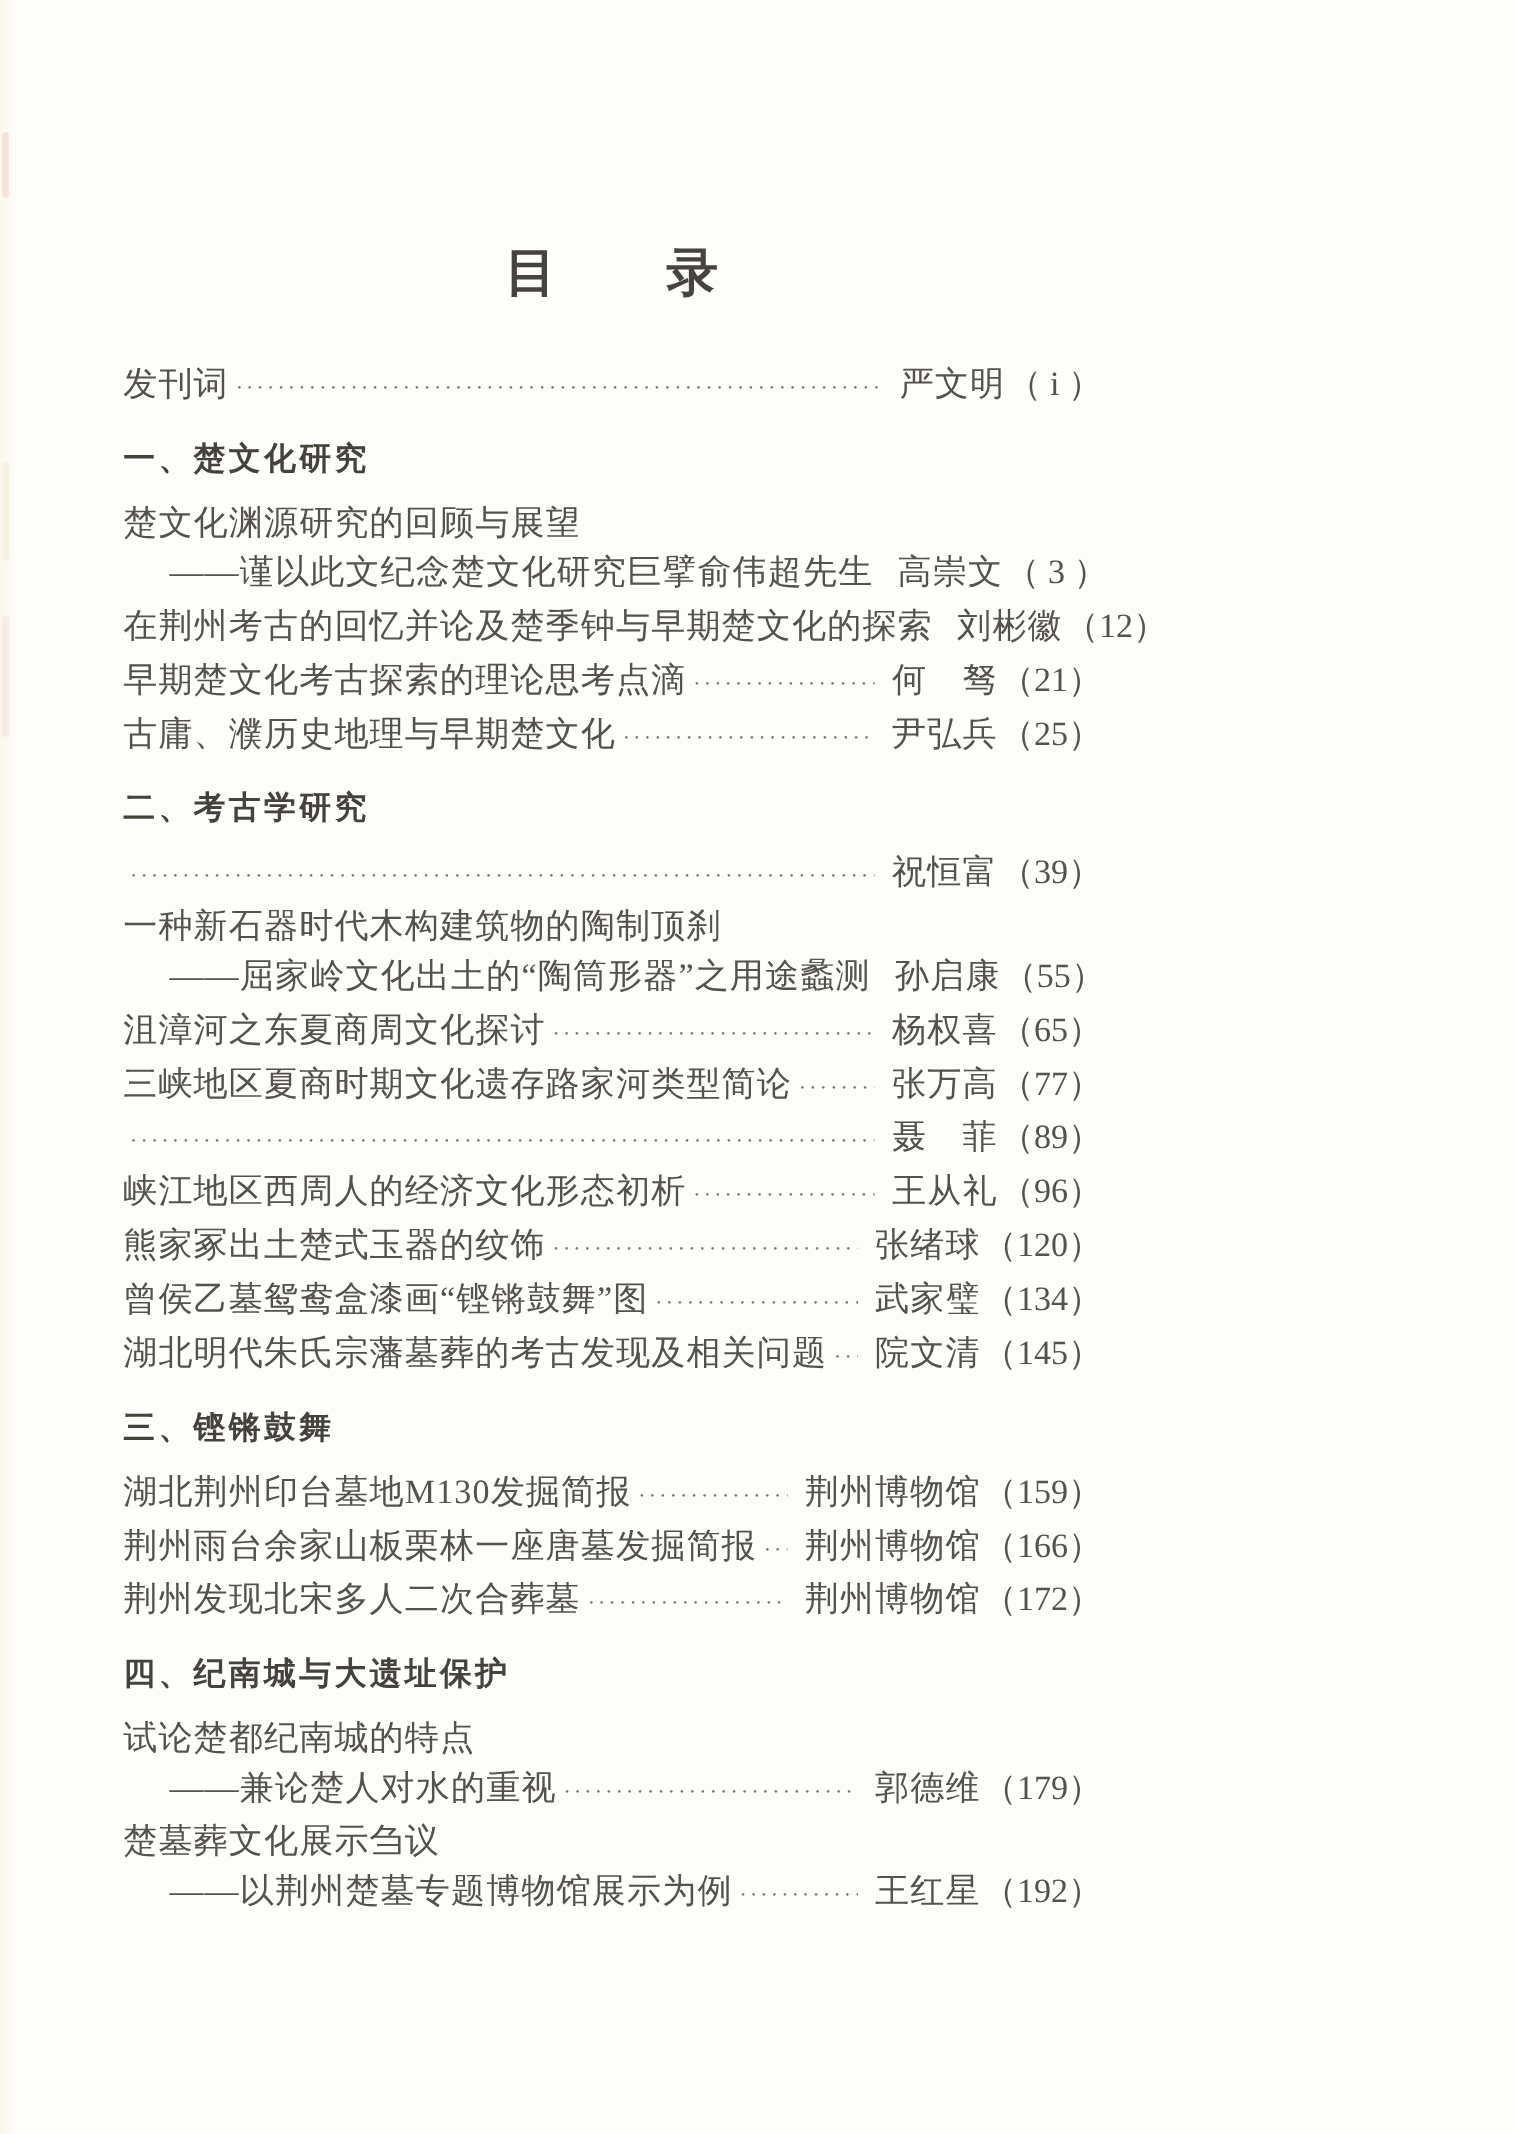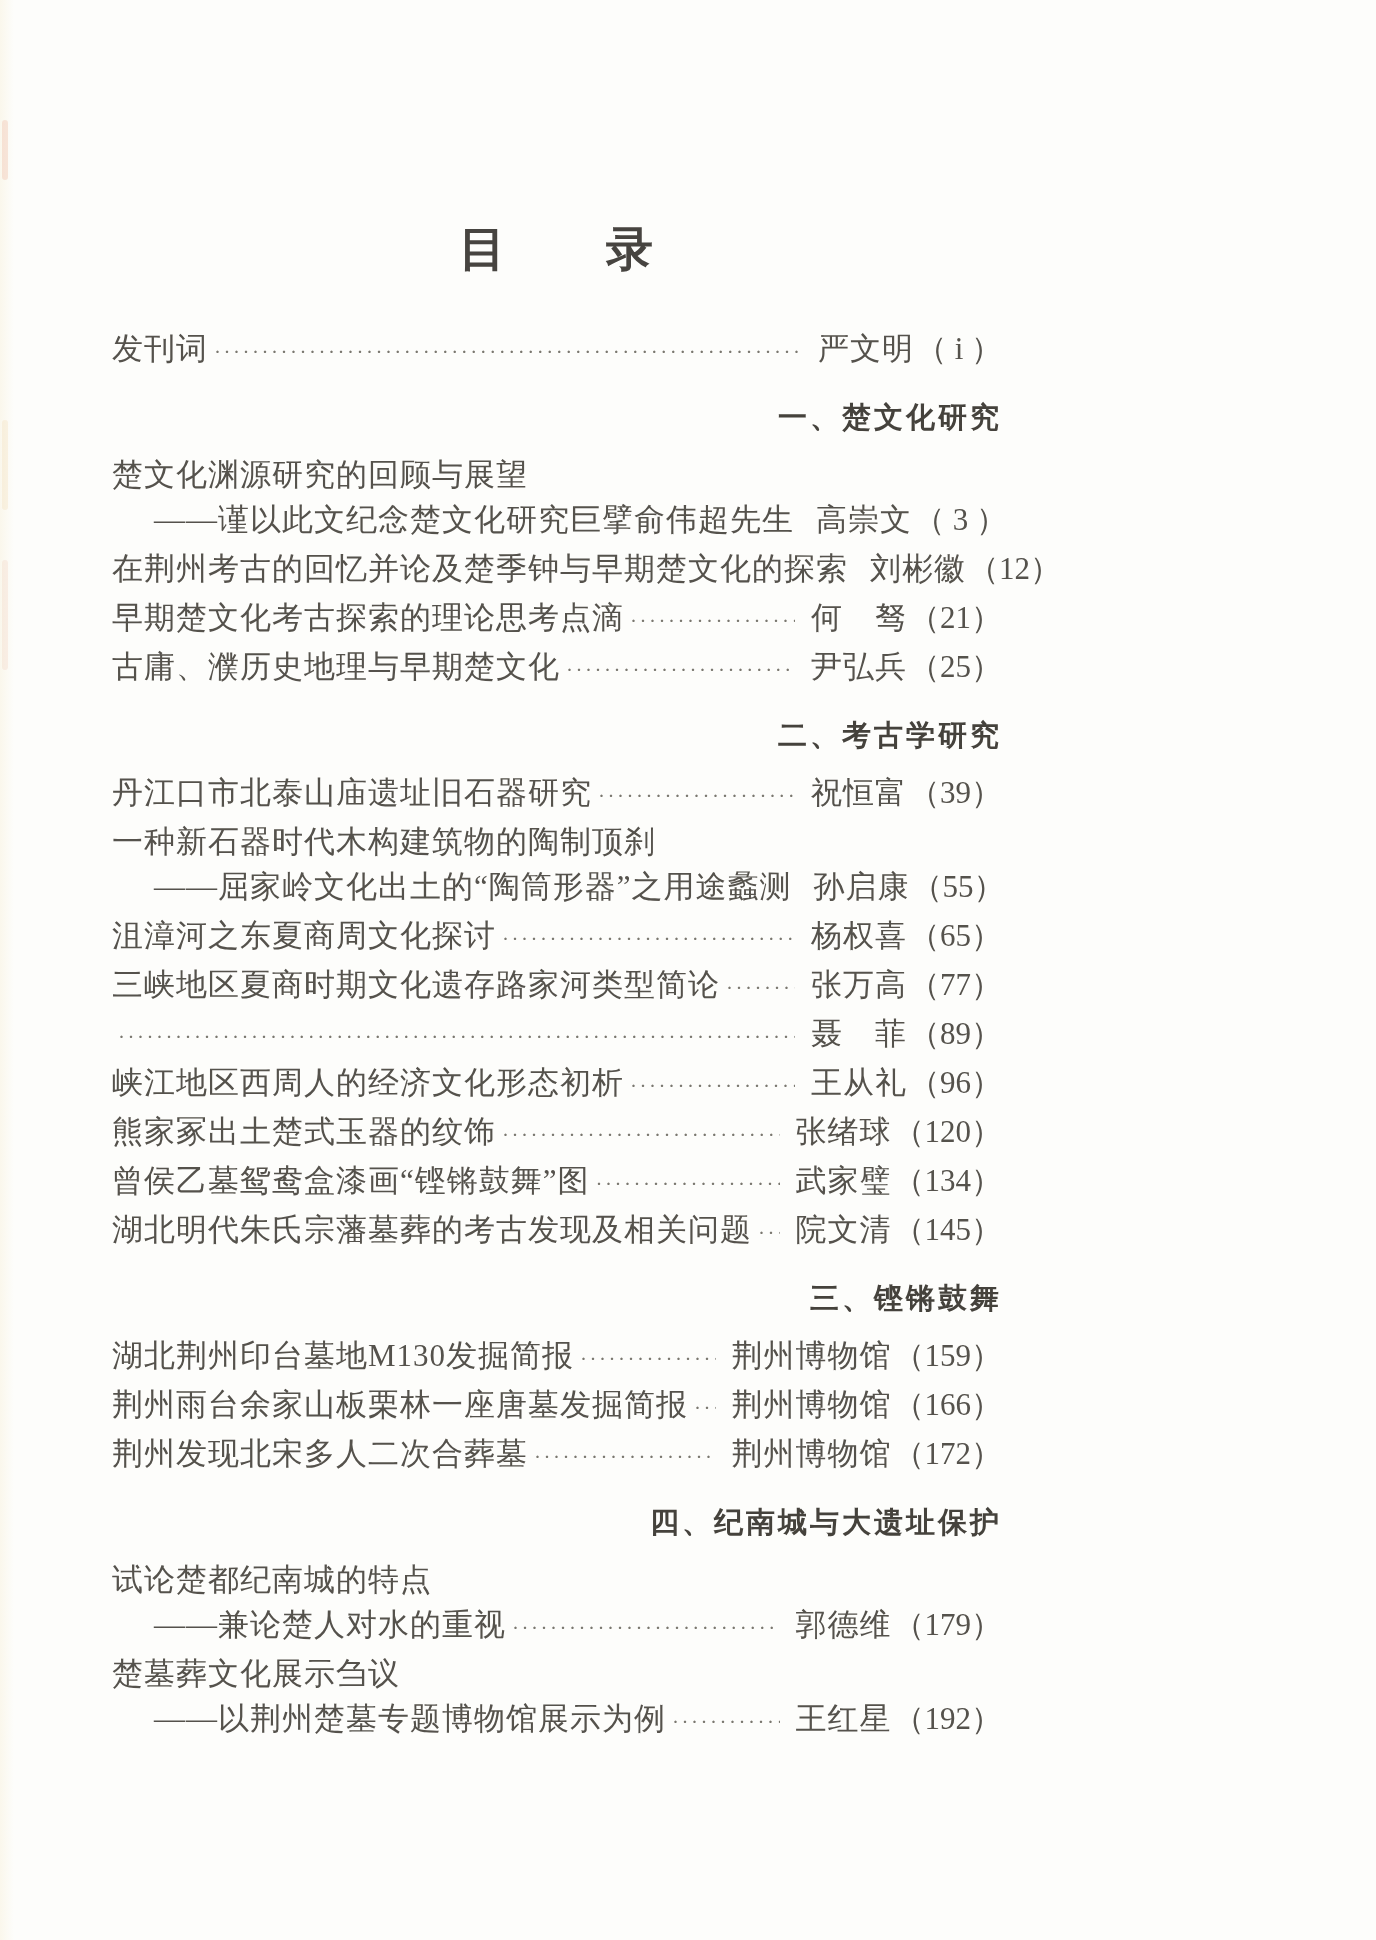--- a/index.html
+++ b/index.html
@@ -30,21 +30,21 @@
   .doc-title {
     text-align: center;
     font-size: 47px;
     font-weight: 700;
     color: #474440;
     letter-spacing: 2px;
     line-height: 54px;
     margin-bottom: 50px;
   }
   .section-heading {
-    text-align: right;
+    text-align: left;
     font-family: "Liberation Sans", "DejaVu Sans", sans-serif;
     font-weight: 700;
     font-size: 29px;
     letter-spacing: 3px;
     color: #45423c;
     line-height: 40px;
     margin: 22px 0 15px 0;
   }
   .entry { margin: 0; }
   .row {
@@ -126,21 +126,20 @@
           <div class="row">
             <span class="t">古庸、濮历史地理与早期楚文化</span>
             <span class="leader"></span>
             <span class="author">尹弘兵</span>
             <span class="pagenum">（25）</span>
           </div>
         </div>
         <div class="section-heading">二、考古学研究</div>
         <div class="entry">
           <div class="row">
-            <span class="t">丹江口市北泰山庙遗址旧石器研究</span>
             <span class="leader"></span>
             <span class="author">祝恒富</span>
             <span class="pagenum">（39）</span>
           </div>
         </div>
         <div class="entry">
           <div class="row">
             <span class="t">一种新石器时代木构建筑物的陶制顶刹</span>
           </div>
           <div class="row indent">

